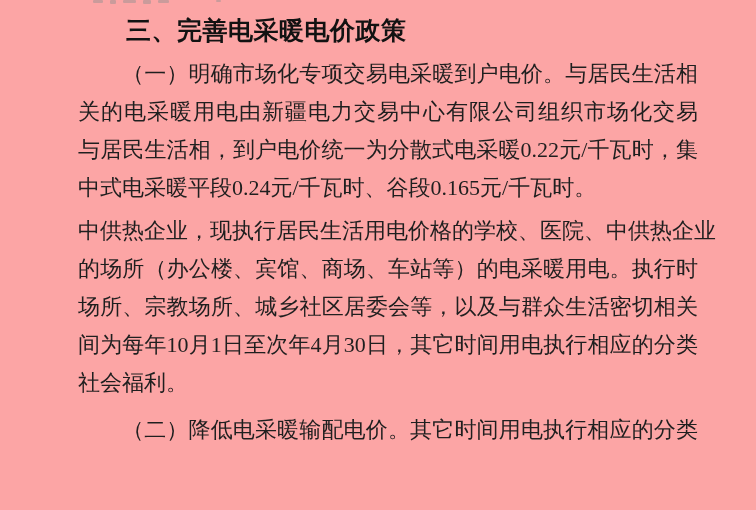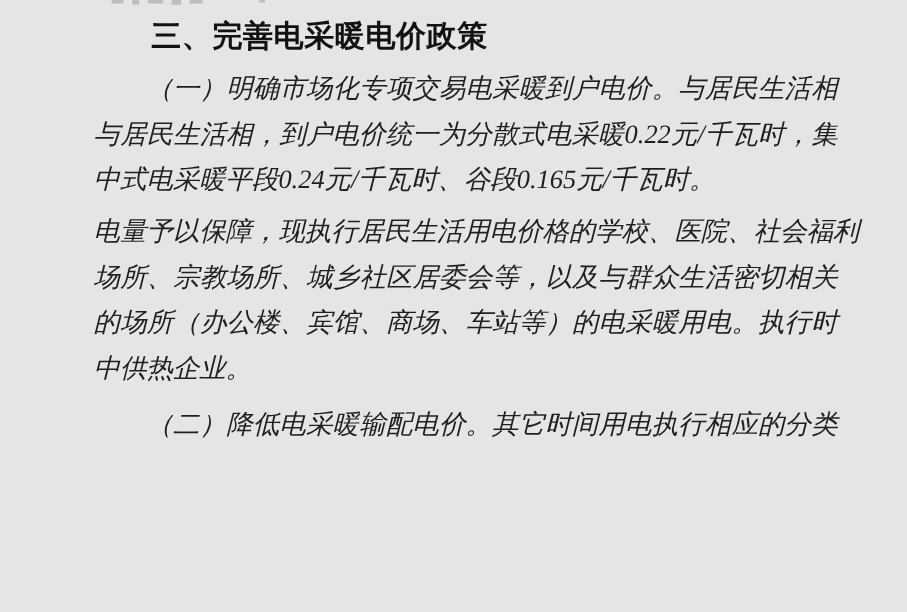--- a/index.html
+++ b/index.html
@@ -4,21 +4,21 @@
 <style>
   html, body {
     margin: 0;
     padding: 0;
     background: #ffffff;
   }
   .page {
     position: relative;
     width: 756px;
     height: 510px;
-    background: #e5e5e5;
+    background: #fca5a5;
     overflow: hidden;
     font-family: "Liberation Serif", "DejaVu Serif", serif;
     color: #1f1f1f;
   }
   
   .fragment {
     position: absolute;
     top: 0;
     left: 93px;
     height: 5px;
@@ -51,21 +51,21 @@
     color: #121212;
     white-space: nowrap;
   }
   .bodytext {
     position: absolute;
     left: 78px;
     top: 55px;
     width: 620px;
     font-size: 22px;
   }
-  .para { margin: 0; font-style: italic; }
+  .para { margin: 0; }
   .para.p2 { margin-top: 5px; }
   .para.p3 { margin-top: 9px; }
   .line {
     line-height: 38px;
     text-align: justify;
     text-align-last: justify;
     white-space: nowrap;
   }
   .line.indent { text-indent: 2em; }
   .line.end {
@@ -86,29 +86,31 @@
       <i></i>
       <i></i>
   </div>
 
   <div class="heading">三、完善电采暖电价政策</div>
 
   <div class="bodytext">
 
     <div class="para p1">
       <div class="line indent">（一）明确市场化专项交易电采暖到户电价。与居民生活相</div>
+      <div class="line">关的电采暖用电由新疆电力交易中心有限公司组织市场化交易</div>
       <div class="line">与居民生活相，到户电价统一为分散式电采暖0.22元/千瓦时，集</div>
       <div class="line end">中式电采暖平段0.24元/千瓦时、谷段0.165元/千瓦时。</div>
     </div>
 
     <div class="para p2">
-      <div class="line">电量予以保障，现执行居民生活用电价格的学校、医院、社会福利</div>
+      <div class="line">中供热企业，现执行居民生活用电价格的学校、医院、中供热企业</div>
+      <div class="line">的场所（办公楼、宾馆、商场、车站等）的电采暖用电。执行时</div>
       <div class="line">场所、宗教场所、城乡社区居委会等，以及与群众生活密切相关</div>
-      <div class="line">的场所（办公楼、宾馆、商场、车站等）的电采暖用电。执行时</div>
-      <div class="line end">中供热企业。</div>
+      <div class="line">间为每年10月1日至次年4月30日，其它时间用电执行相应的分类</div>
+      <div class="line end">社会福利。</div>
     </div>
 
     <div class="para p3">
       <div class="line indent">（二）降低电采暖输配电价。其它时间用电执行相应的分类</div>
     </div>
 
   </div>
 </div>
 
 </body></html>

